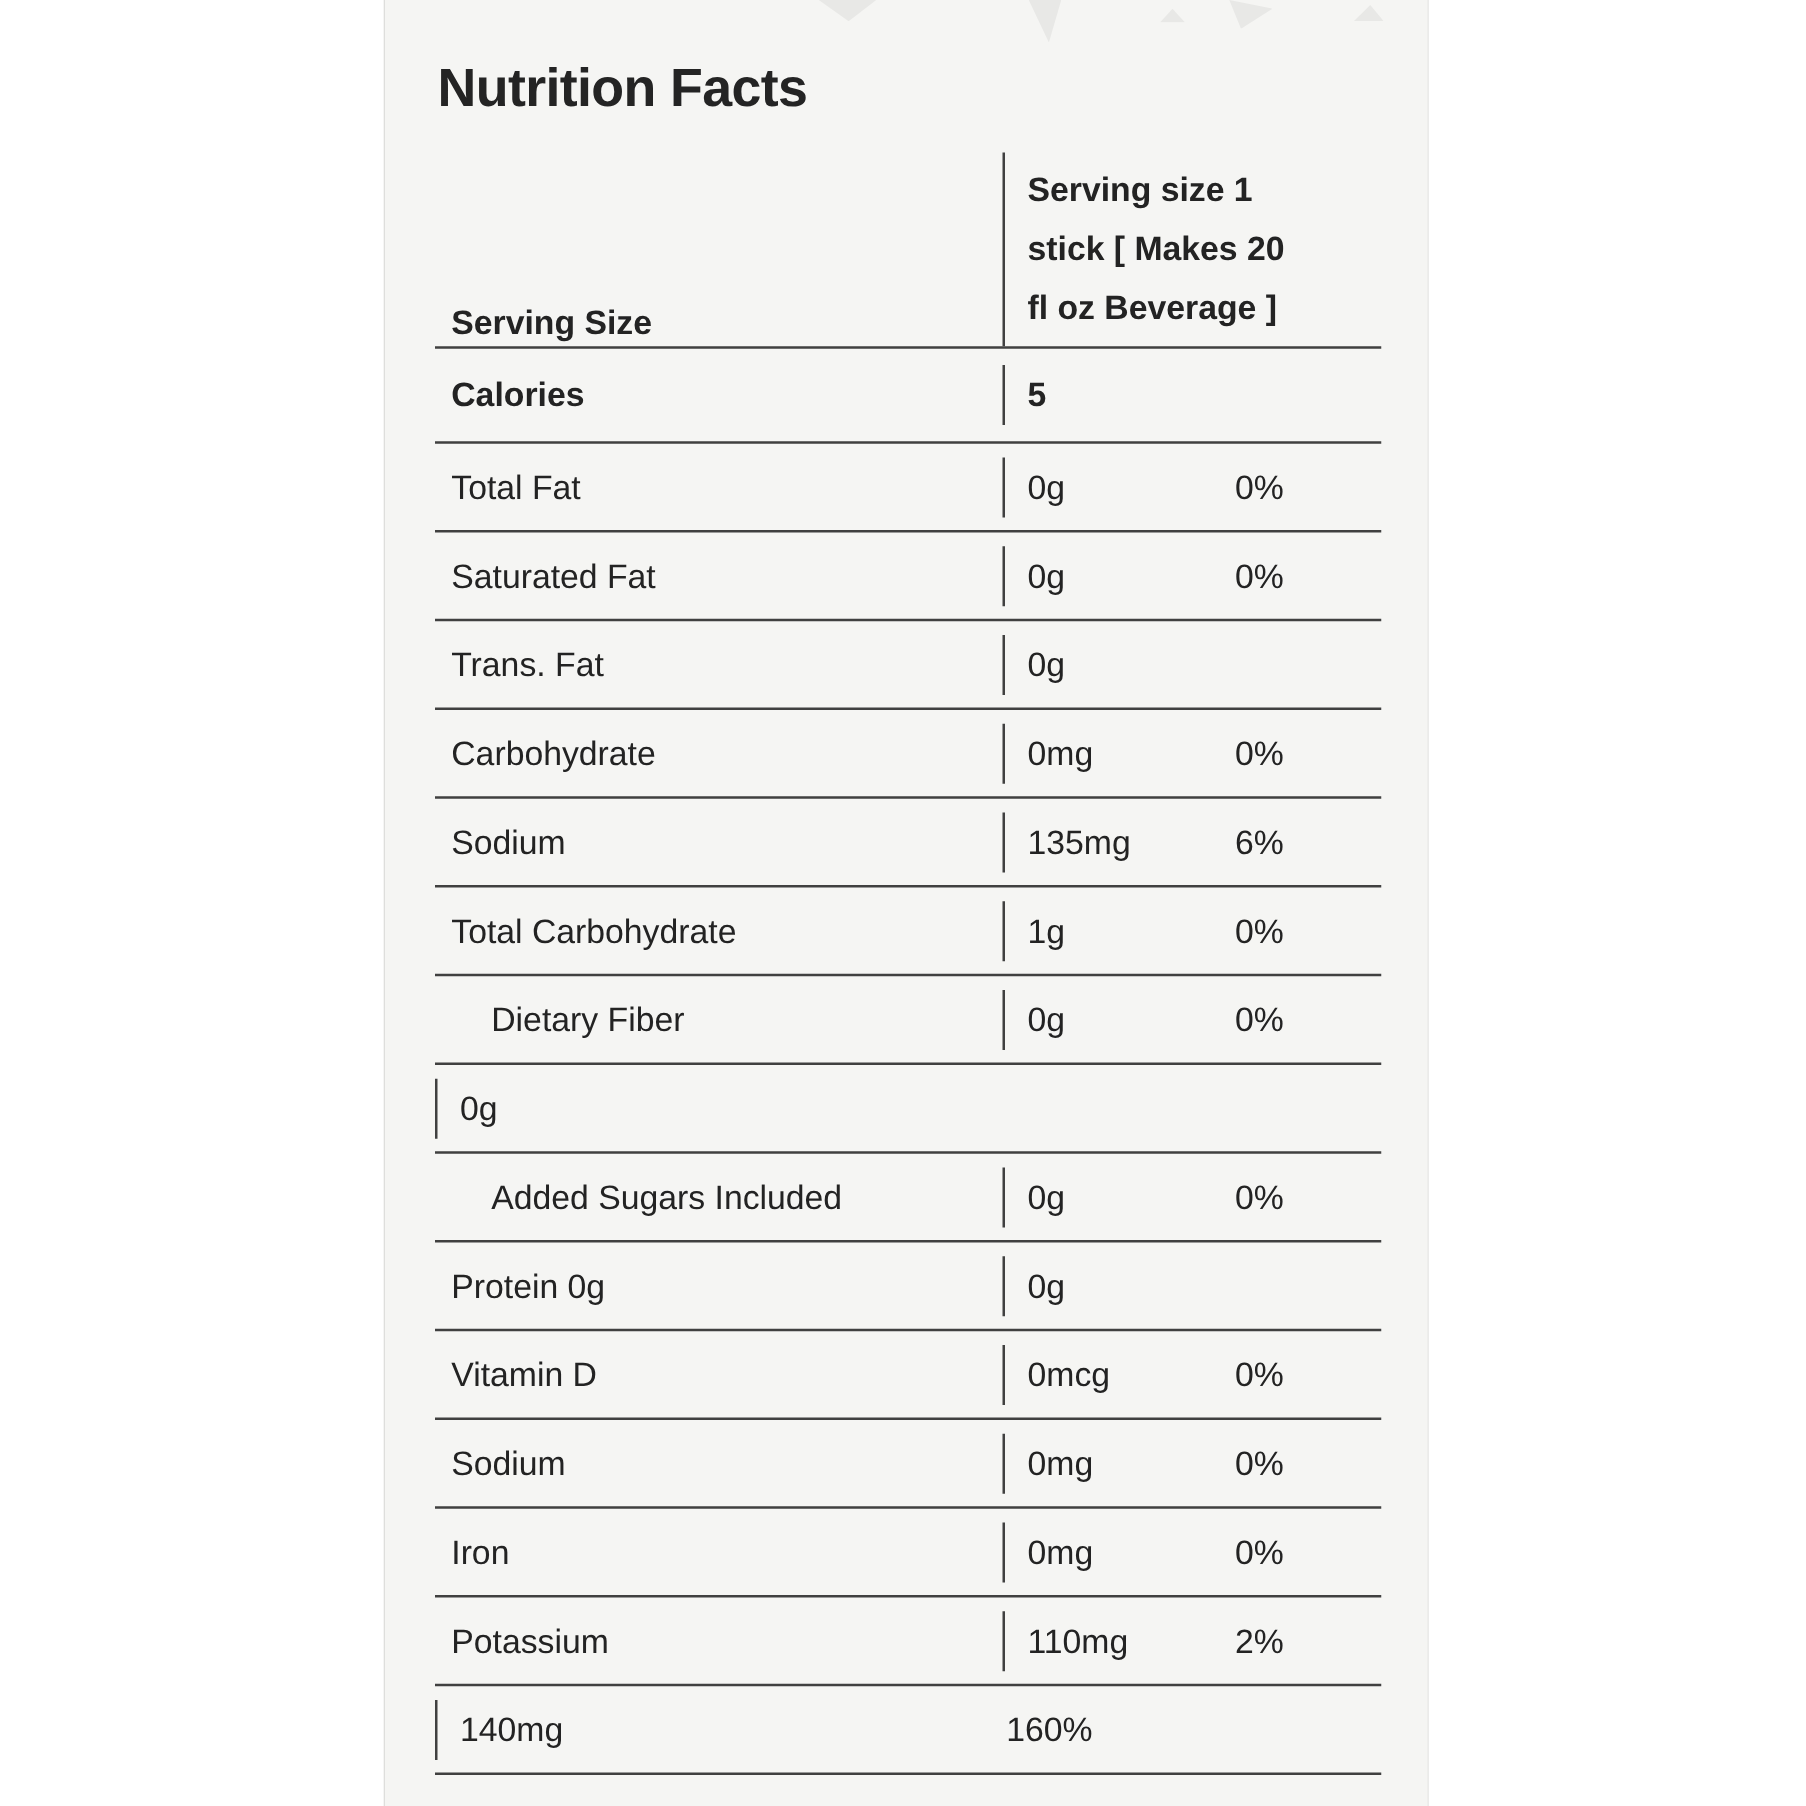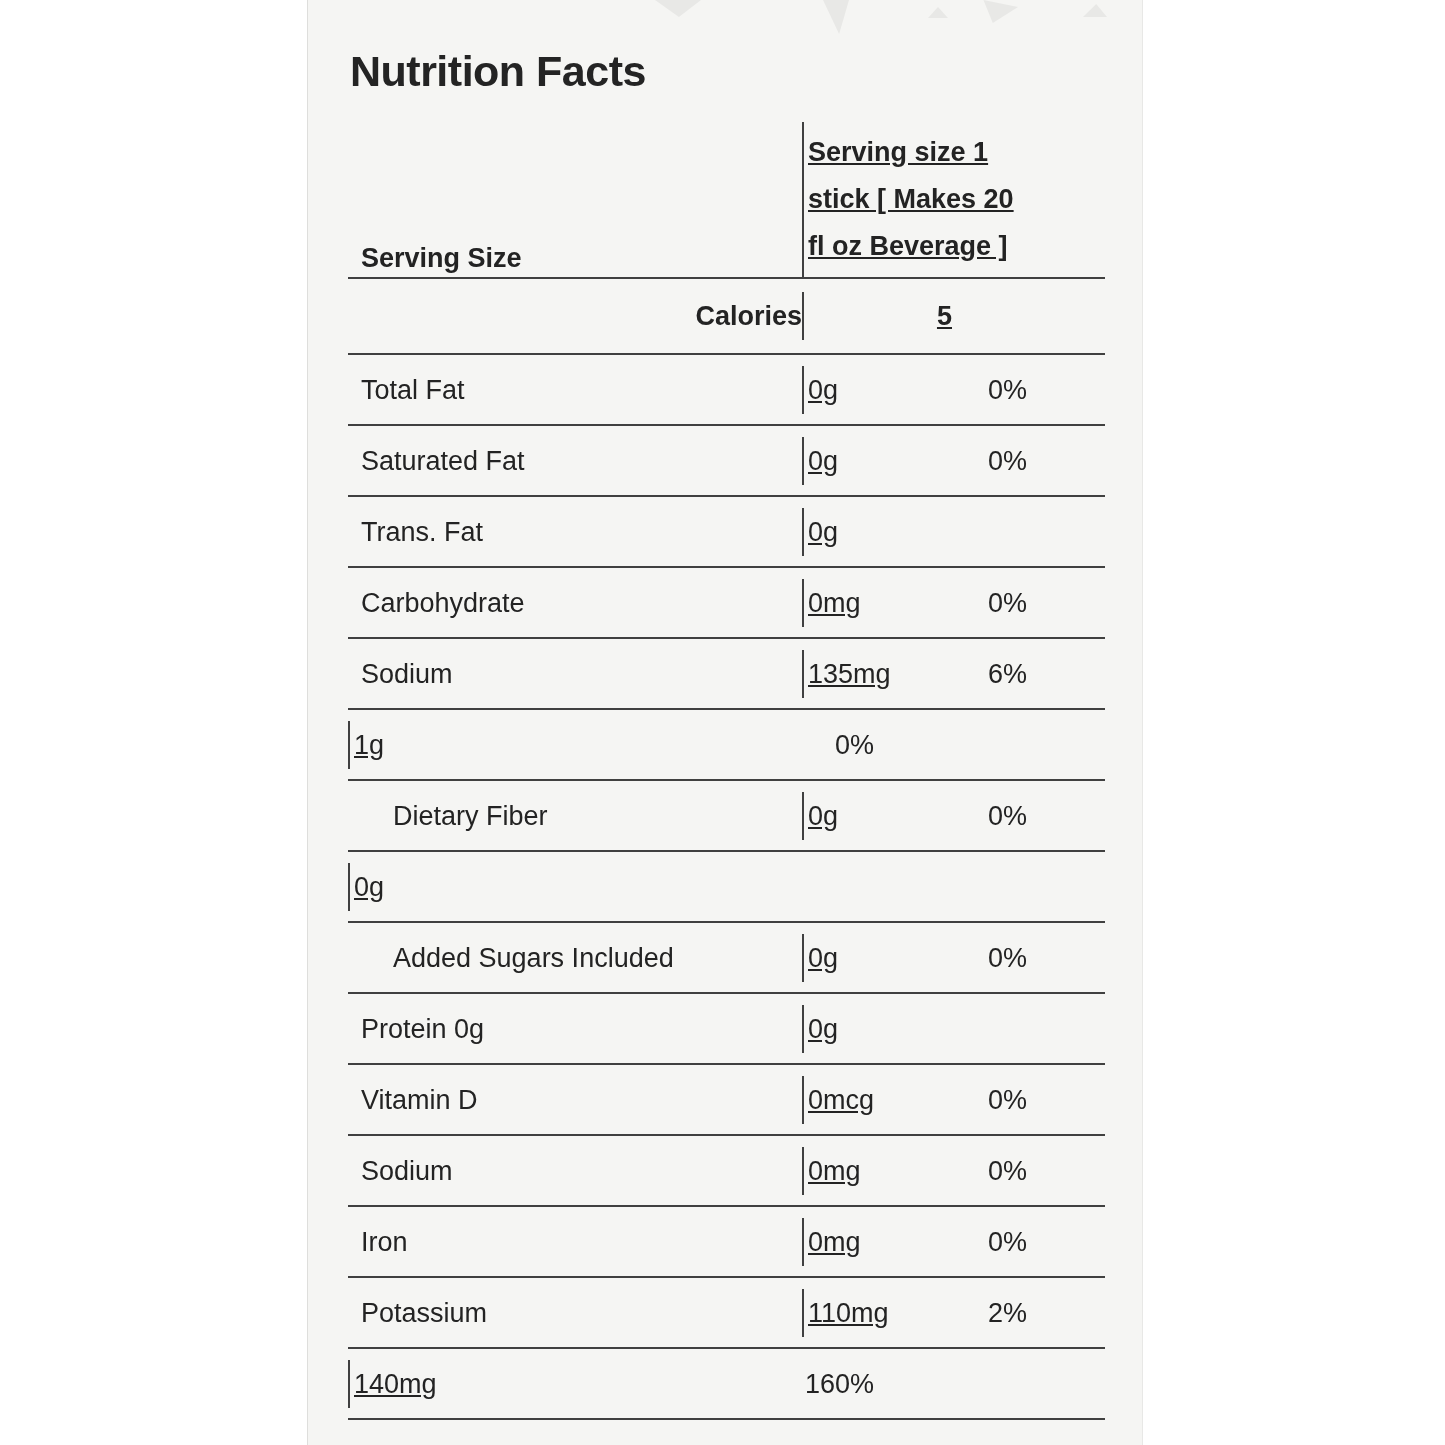--- a/index.html
+++ b/index.html
@@ -69,28 +69,27 @@
     min-height: 150px;
   }
   .row.calories-row {
     min-height: 76px;
   }
   .cell { line-height: 34px; }
   .cell.label { padding-left: 13px; }
   .cell.label.indent { padding-left: 45px; }
   .cell.value {
     border-left: 2px solid #404040;
-    padding: 7px 0 7px 4px;
-    text-decoration: underline;
+    padding: 7px 0 7px 18px;
   }
   .cell.pct {
     text-align: right;
     padding-right: 78px;
   }
-  .bold { font-weight: bold; text-align: right; }
+  .bold { font-weight: bold; }
   .header-label {
     align-self: end;
     padding-bottom: 2px;
     font-weight: bold;
   }
   .header-value {
     grid-column: 2 / 4;
     font-weight: bold;
     white-space: pre-line;
     line-height: 47px;
@@ -149,20 +148,21 @@
         <div class="cell pct">0%</div>
       </div>
 
       <div class="row">
         <div class="cell label">Sodium</div>
         <div class="cell value">135mg</div>
         <div class="cell pct">6%</div>
       </div>
 
       <div class="row">
+        <div class="cell label">Total Carbohydrate</div>
         <div class="cell value">1g</div>
         <div class="cell pct">0%</div>
       </div>
 
       <div class="row">
         <div class="cell label indent">Dietary Fiber</div>
         <div class="cell value">0g</div>
         <div class="cell pct">0%</div>
       </div>
 

